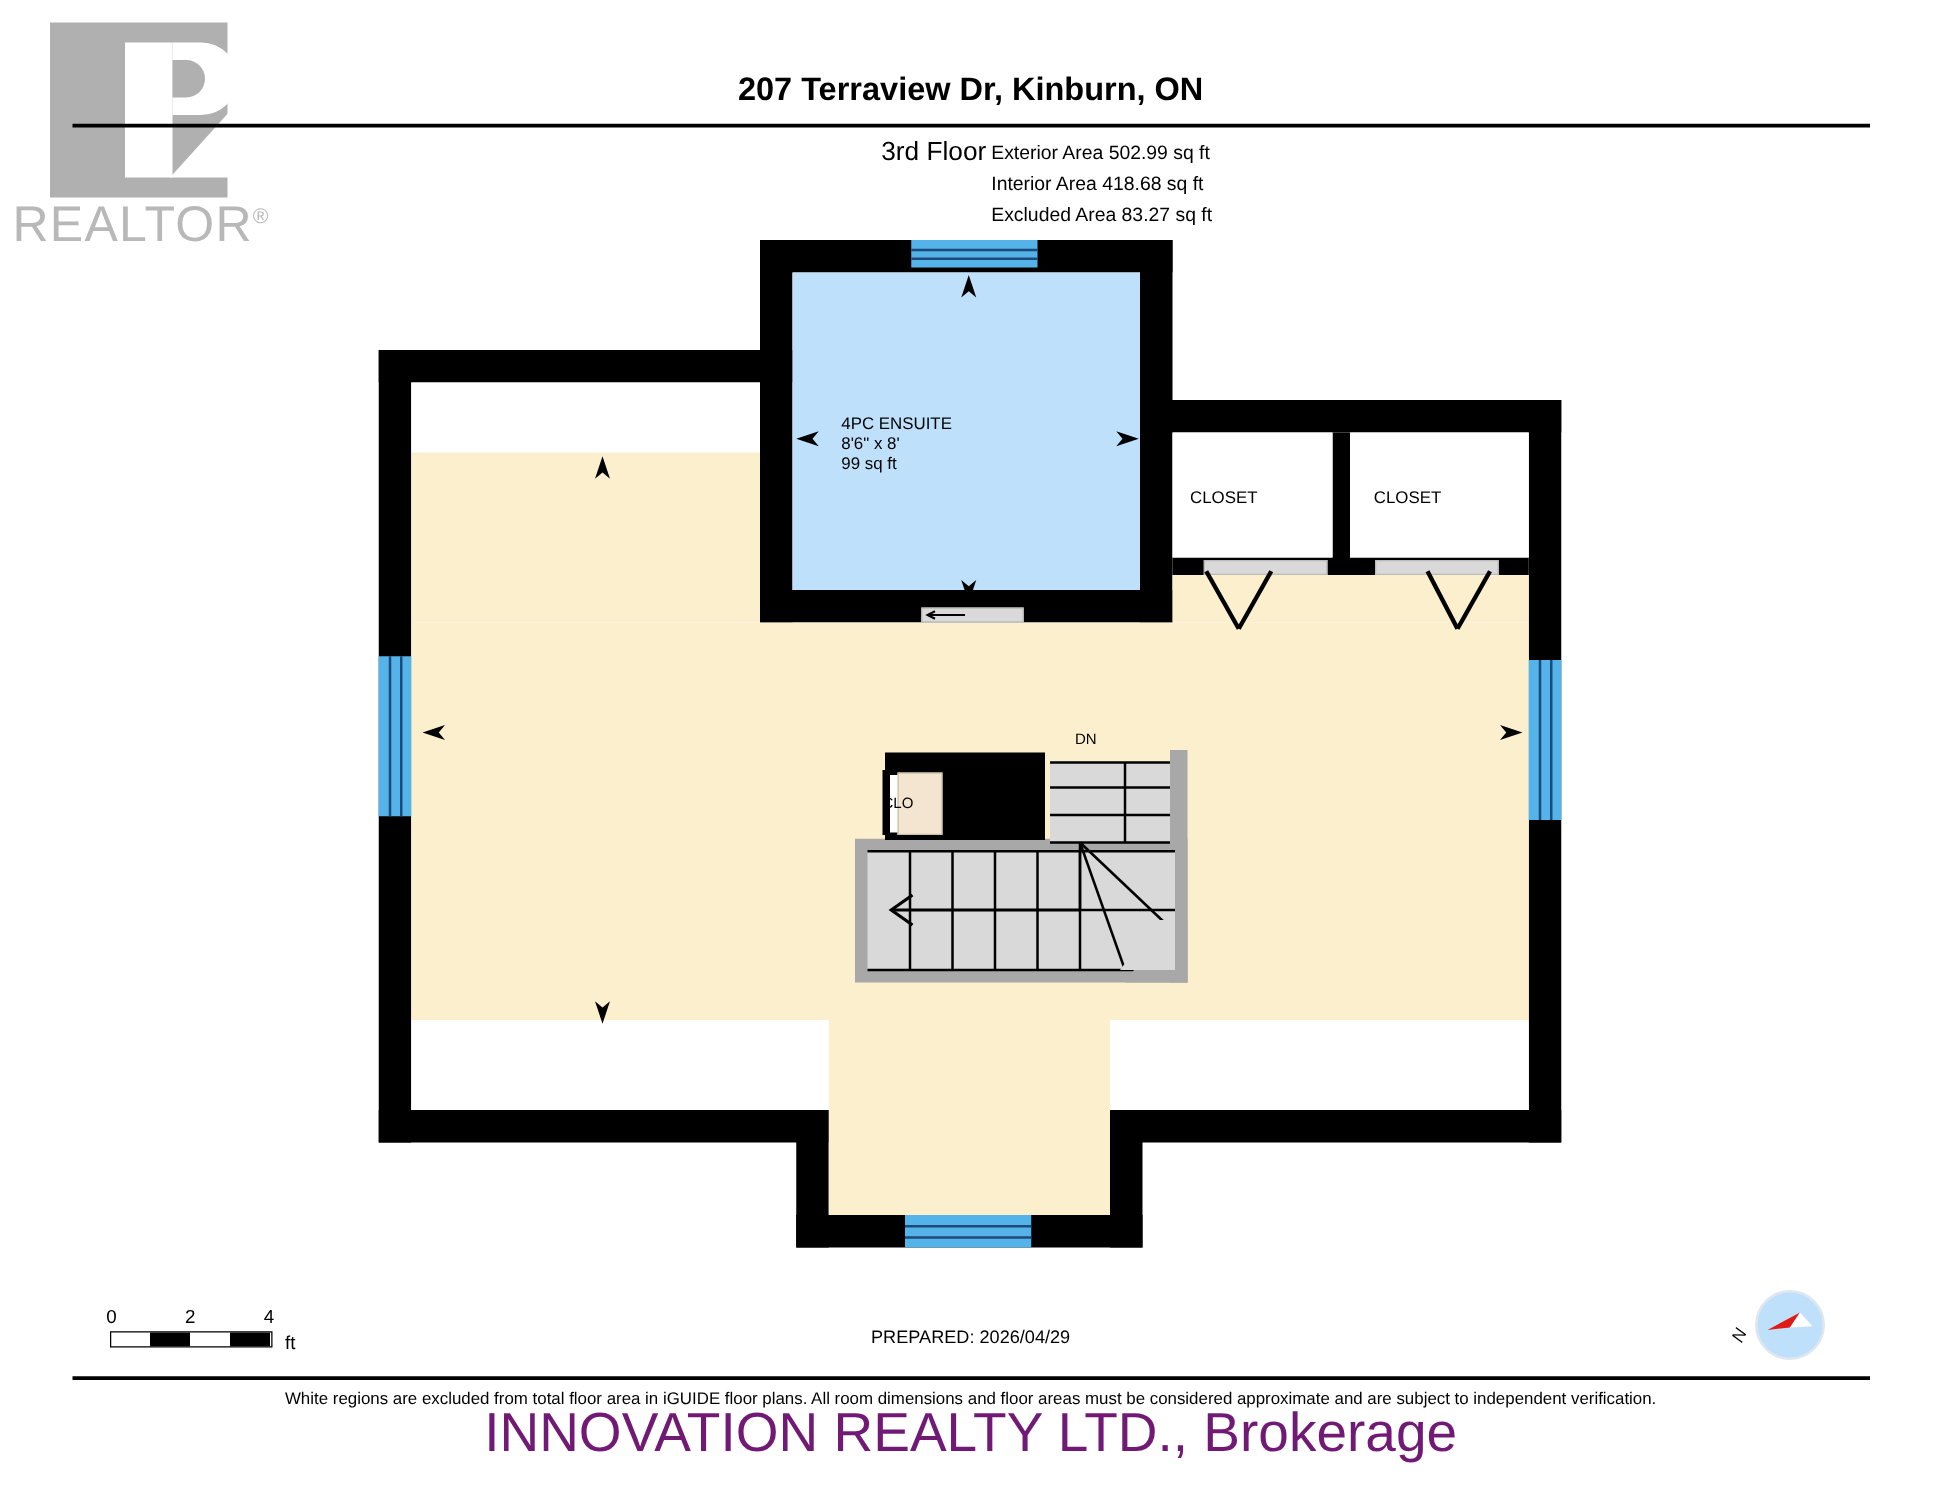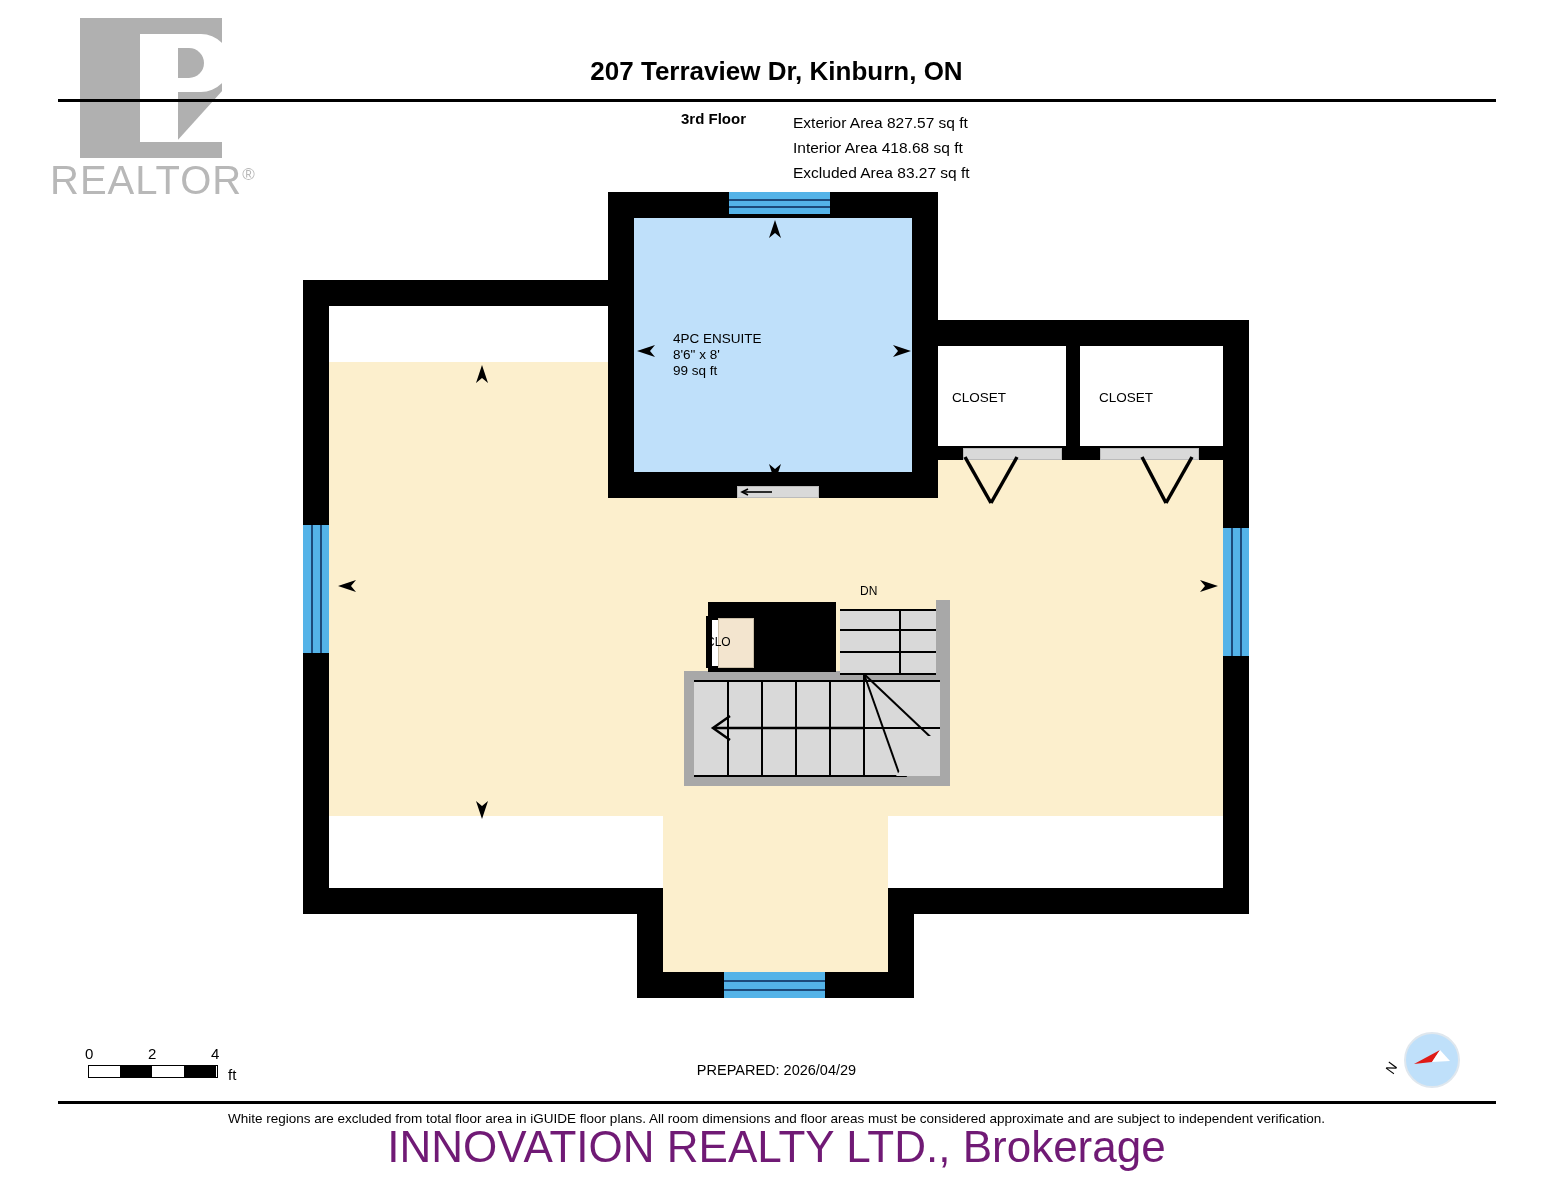--- a/index.html
+++ b/index.html
@@ -5,36 +5,36 @@
   html,body{margin:0;padding:0;}
   body{
     width:1553px;height:1200px;
     background:#ffffff;
     font-family:"Liberation Sans", sans-serif;
     position:relative;
     overflow:hidden;
     color:#000;
   }
   
-  #realtor-logo{position:absolute;left:10px;top:18px;width:180px;height:190px;margin-left:40px;}
+  #realtor-logo{position:absolute;left:10px;top:18px;width:180px;height:190px;}
   #realtor-logo .rbox{position:absolute;left:30px;top:0;width:142px;height:140px;background:#b0b0b0;}
   #realtor-logo .rstem{position:absolute;left:60px;top:16px;width:38px;height:108px;background:#ffffff;}
   #realtor-logo .rbowl{position:absolute;left:98px;top:16px;width:52px;height:58px;background:#ffffff;border-radius:0 29px 29px 0;}
   #realtor-logo .rbowlin{position:absolute;left:98px;top:30px;width:26px;height:30px;background:#b0b0b0;border-radius:0 15px 15px 0;}
   #realtor-logo .rleg{position:absolute;left:96px;top:62px;width:0;height:0;
      border-left:56px solid transparent;border-bottom:62px solid #ffffff;}
   #realtor-logo .rword{position:absolute;left:0;top:140px;font-size:40px;letter-spacing:1px;color:#b8b8b8;font-family:"Liberation Sans",sans-serif;}
   #realtor-logo .rreg{font-size:17px;vertical-align:super;}
 
   
   #title{position:absolute;left:0;top:56px;width:1553px;text-align:center;
      font-size:26px;font-weight:bold;letter-spacing:0px;}
   #title-rule{position:absolute;left:58px;top:99px;width:1438px;height:3px;background:#000;}
 
-  #floor-label{position:absolute;left:681px;top:110px;font-size:15px;font-weight:bold;}
+  #floor-label{position:absolute;left:705px;top:110px;font-size:21px;font-weight:normal;}
   #areas{position:absolute;left:793px;top:110px;font-size:15.5px;line-height:25px;}
 
   
   #plan{position:absolute;left:0;top:0;width:1553px;height:1200px;}
 
   .blk{position:absolute;background:#000000;}
   .cream{position:absolute;background:#fcefcd;}
   .white{position:absolute;background:#ffffff;}
   .blue{position:absolute;background:#bfe0fa;}
   .win{position:absolute;background:#54b3e8;}
@@ -69,21 +69,21 @@
     <div class="rbowlin"></div>
     <div class="rleg"></div>
   </div>
   <div class="rword"><span>REALTOR</span><span class="rreg">®</span></div>
 </div>
 
 <div id="title">207 Terraview Dr, Kinburn, ON</div>
 <div id="title-rule"></div>
 <div id="floor-label">3rd Floor</div>
 <div id="areas">
-  <div>Exterior Area 827.57 sq ft</div>
+  <div>Exterior Area 502.99 sq ft</div>
   <div>Interior Area 418.68 sq ft</div>
   <div>Excluded Area 83.27 sq ft</div>
 </div>
 
 <div id="plan">
 
   <div class="blk" style="left:608px;top:192px;width:330px;height:26px;"></div>
   <div class="blk" style="left:608px;top:192px;width:26px;height:306px;"></div>
   <div class="blk" style="left:912px;top:192px;width:26px;height:306px;"></div>
   <div class="blk" style="left:608px;top:472px;width:330px;height:26px;"></div>

